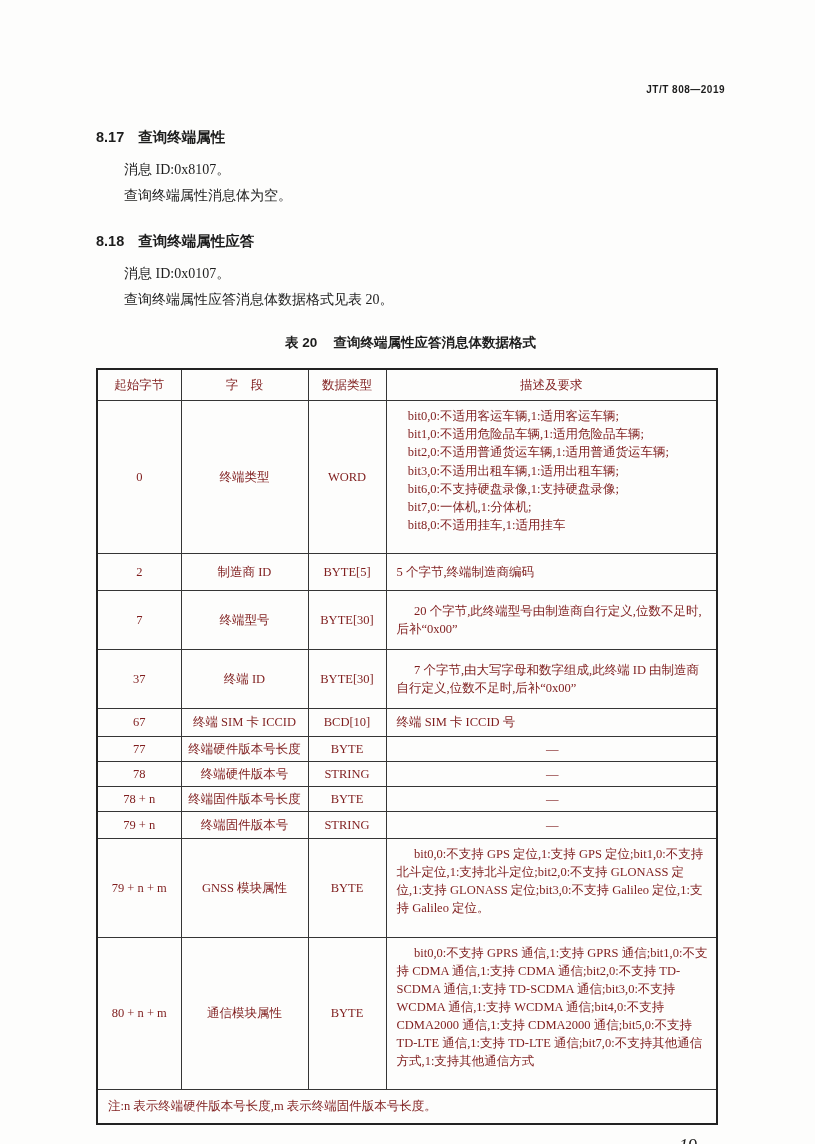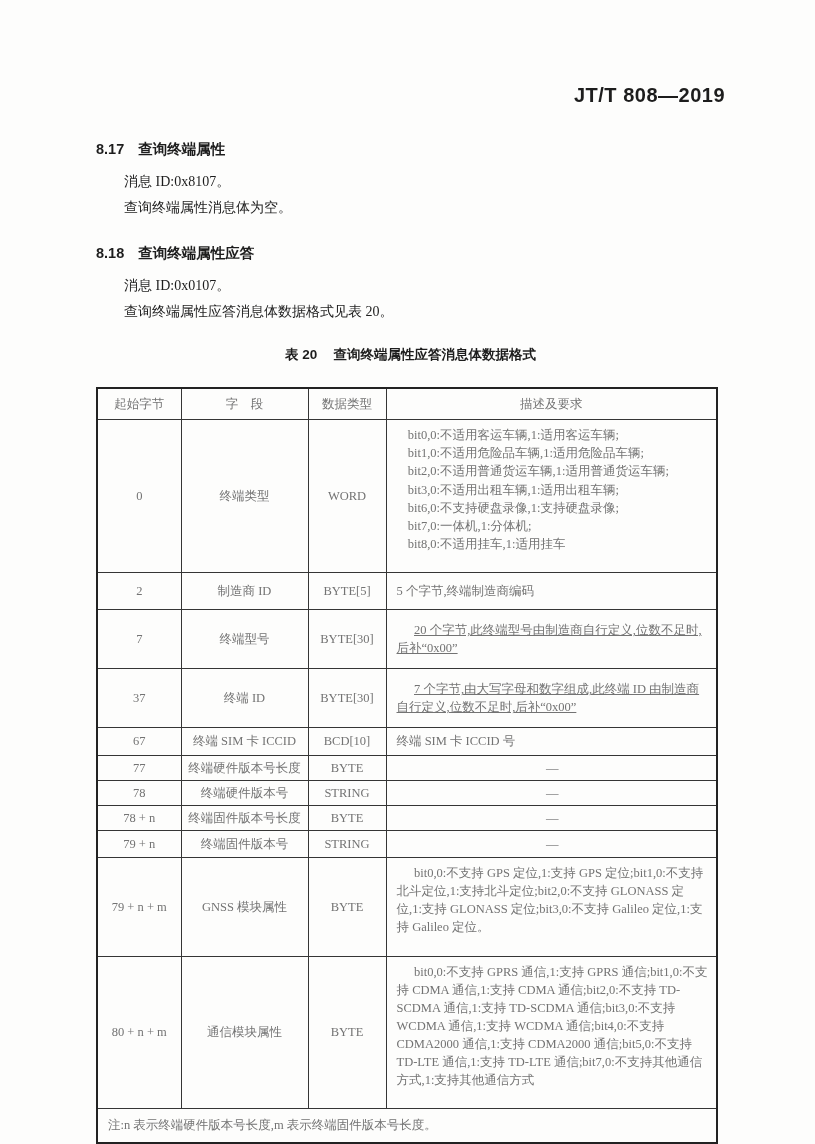--- a/index.html
+++ b/index.html
@@ -10,21 +10,21 @@
     margin:0 auto;
     background:#fdfdfc;
     color:#1d1d1d;
     font-family:"Liberation Serif","DejaVu Serif",serif;
     overflow:hidden;
   }
   .inner { padding:84px 90px 0 96px; }
 
   .header-right {
     text-align:right;
-    font-size:20px;
+    font-size:10px;
     font-family:"Liberation Sans","DejaVu Sans",sans-serif;
     font-weight:bold;
     letter-spacing:.5px;
   }
 
   .sec-heading {
     margin-top:33px;
     font-family:"Liberation Sans","DejaVu Sans",sans-serif;
     font-weight:bold;
     font-size:14.5px;
@@ -43,26 +43,26 @@
   .tbl-caption {
     margin-top:25px;
     text-align:center;
     font-family:"Liberation Sans","DejaVu Sans",sans-serif;
     font-weight:bold;
     font-size:13.5px;
   }
   .cap-gap { display:inline-block; width:16px; }
 
   table.spec {
-    margin-top:23px;
+    margin-top:16px;
     width:620px;
     border-collapse:collapse;
     table-layout:fixed;
     font-size:12.5px;
-    color:#737373;
+    color:#7f1d1d;
   }
   table.spec th, table.spec td {
     border:1px solid #353535;
     vertical-align:middle;
     line-height:1.45;
   }
   table.spec { border:2px solid #222; }
   table.spec thead th {
     font-weight:normal;
     text-align:center;
@@ -71,21 +71,21 @@
   td.c-start { text-align:center; padding:4px 2px; }
   td.c-field { text-align:center; padding:4px 2px; }
   td.c-type  { text-align:center; padding:4px 2px; font-family:"Liberation Serif","DejaVu Serif",serif; }
   td.c-desc  { text-align:left; padding:5px 8px 5px 10px; }
   td.c-desc.center { text-align:center; }
   td.c-desc.indent { text-indent:1.4em; }
   td.c-desc .desc-line { text-indent:0.9em; }
 
   tr.r-md  td { padding-top:9px;  padding-bottom:9px; }
   tr.r-lg  td.c-start, tr.r-lg td.c-field, tr.r-lg td.c-type { padding-top:20px; padding-bottom:20px; }
-  tr.r-lg  td.c-desc { padding-top:10px; padding-bottom:10px;text-decoration:underline; }
+  tr.r-lg  td.c-desc { padding-top:10px; padding-bottom:10px; }
   tr.r-sm  td { padding-top:3px;  padding-bottom:3px; }
   tr.r-sm2 td { padding-top:4px;  padding-bottom:4px; }
   tr.r-xl  td.c-desc { padding-top:6px; padding-bottom:19px; }
 
   td.note-cell {
     text-align:left;
     padding:7px 8px 7px 10px;
     font-size:12.5px;
   }
 

